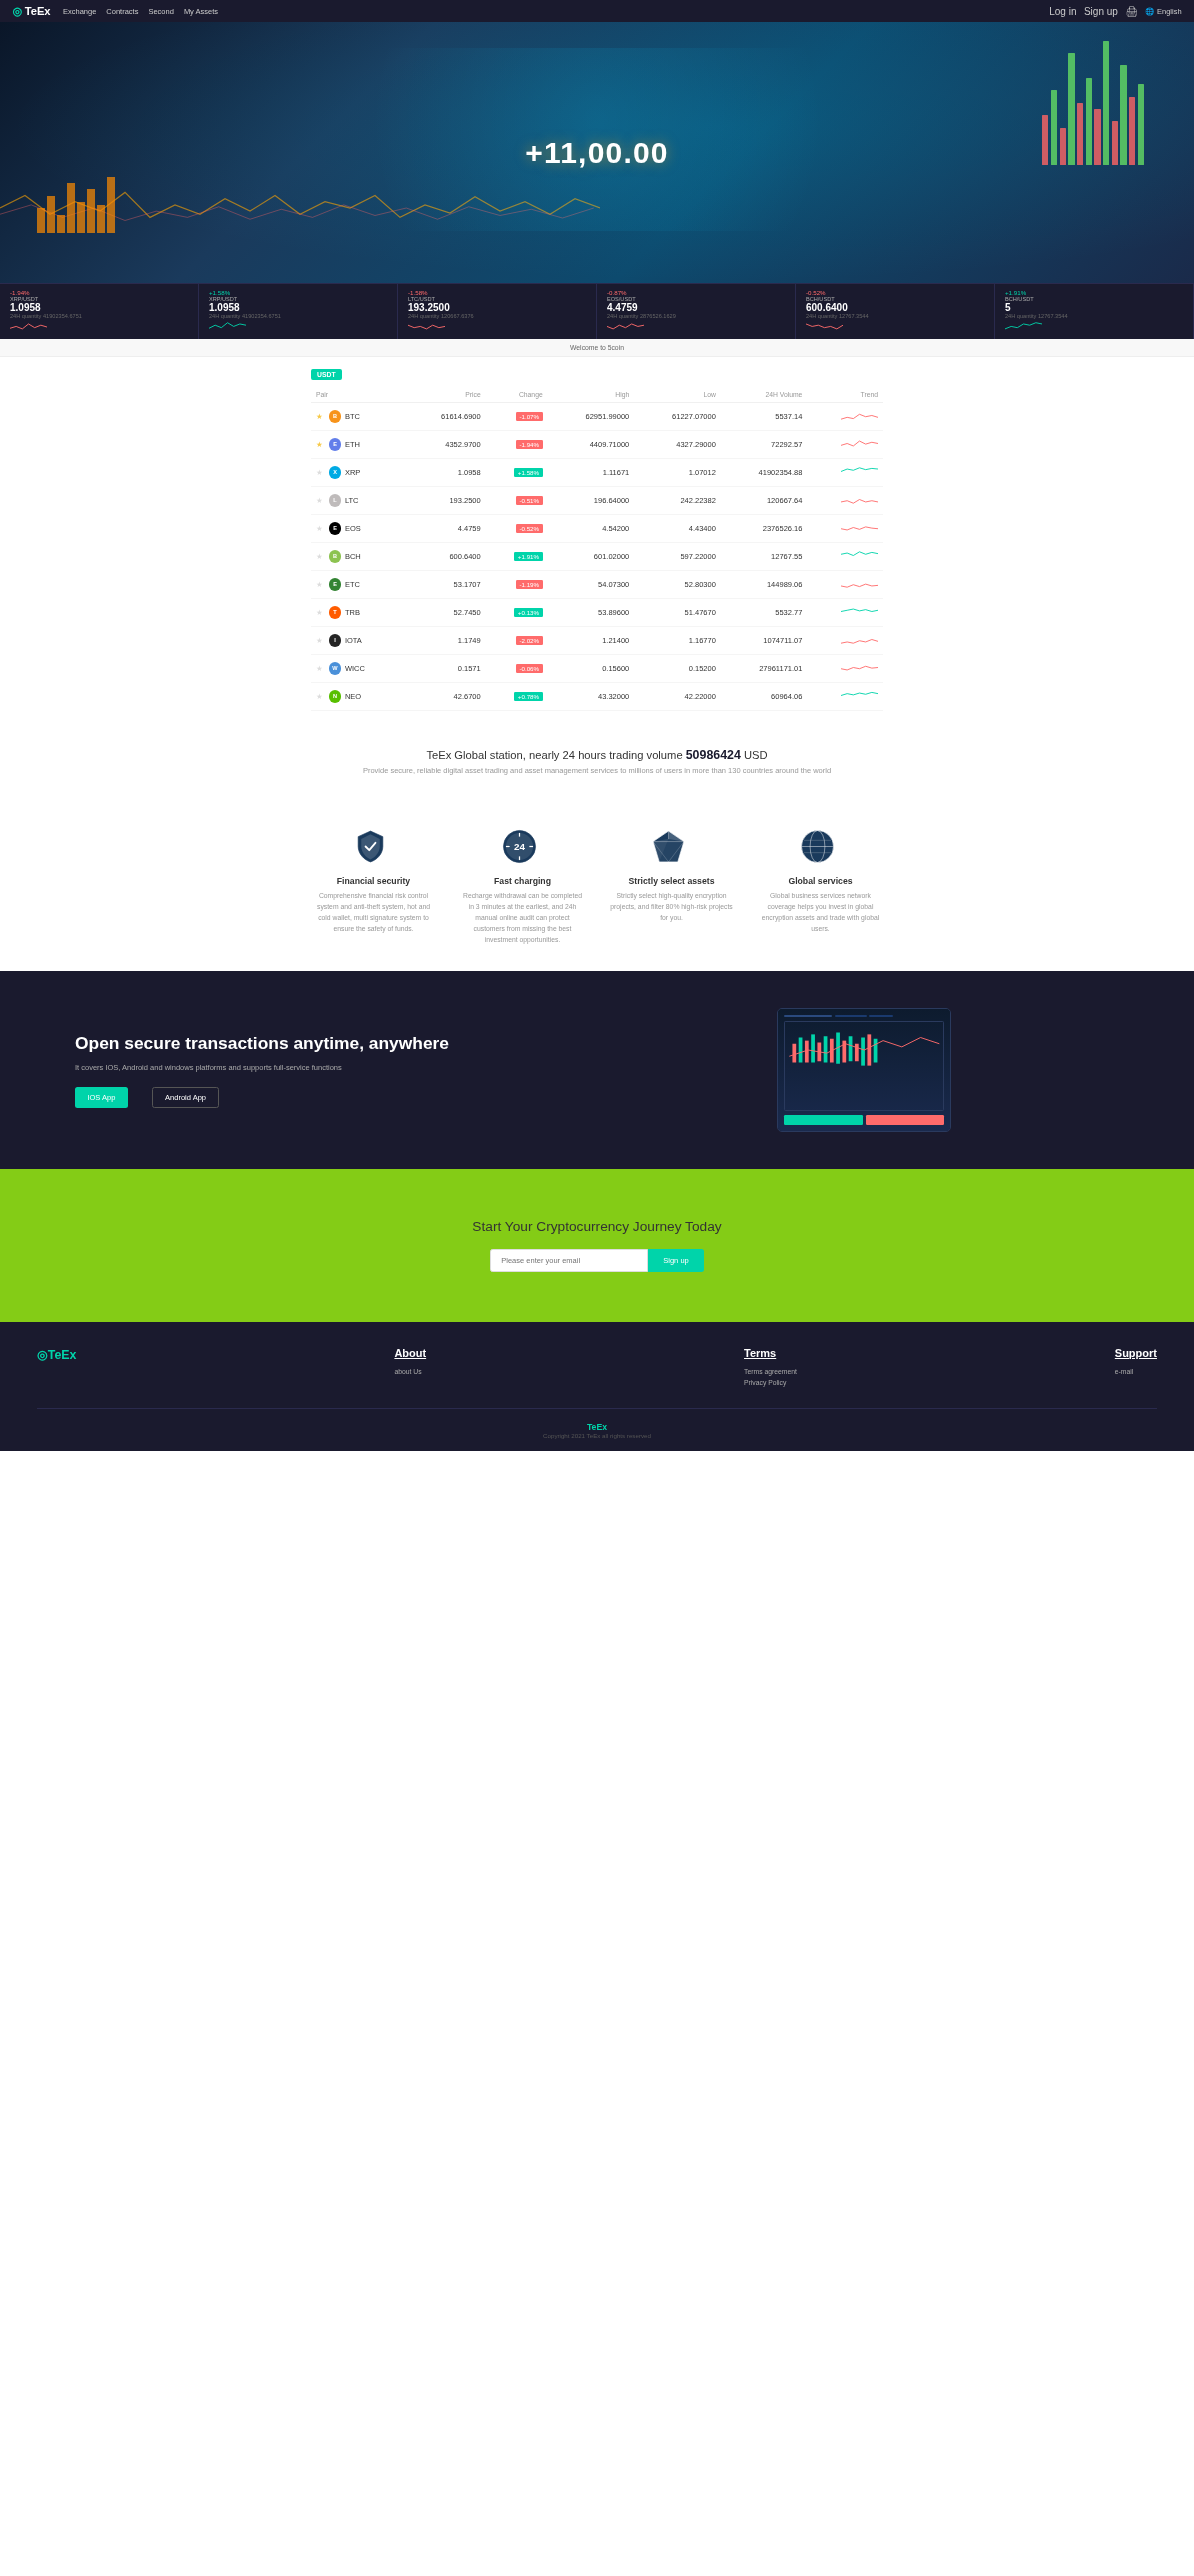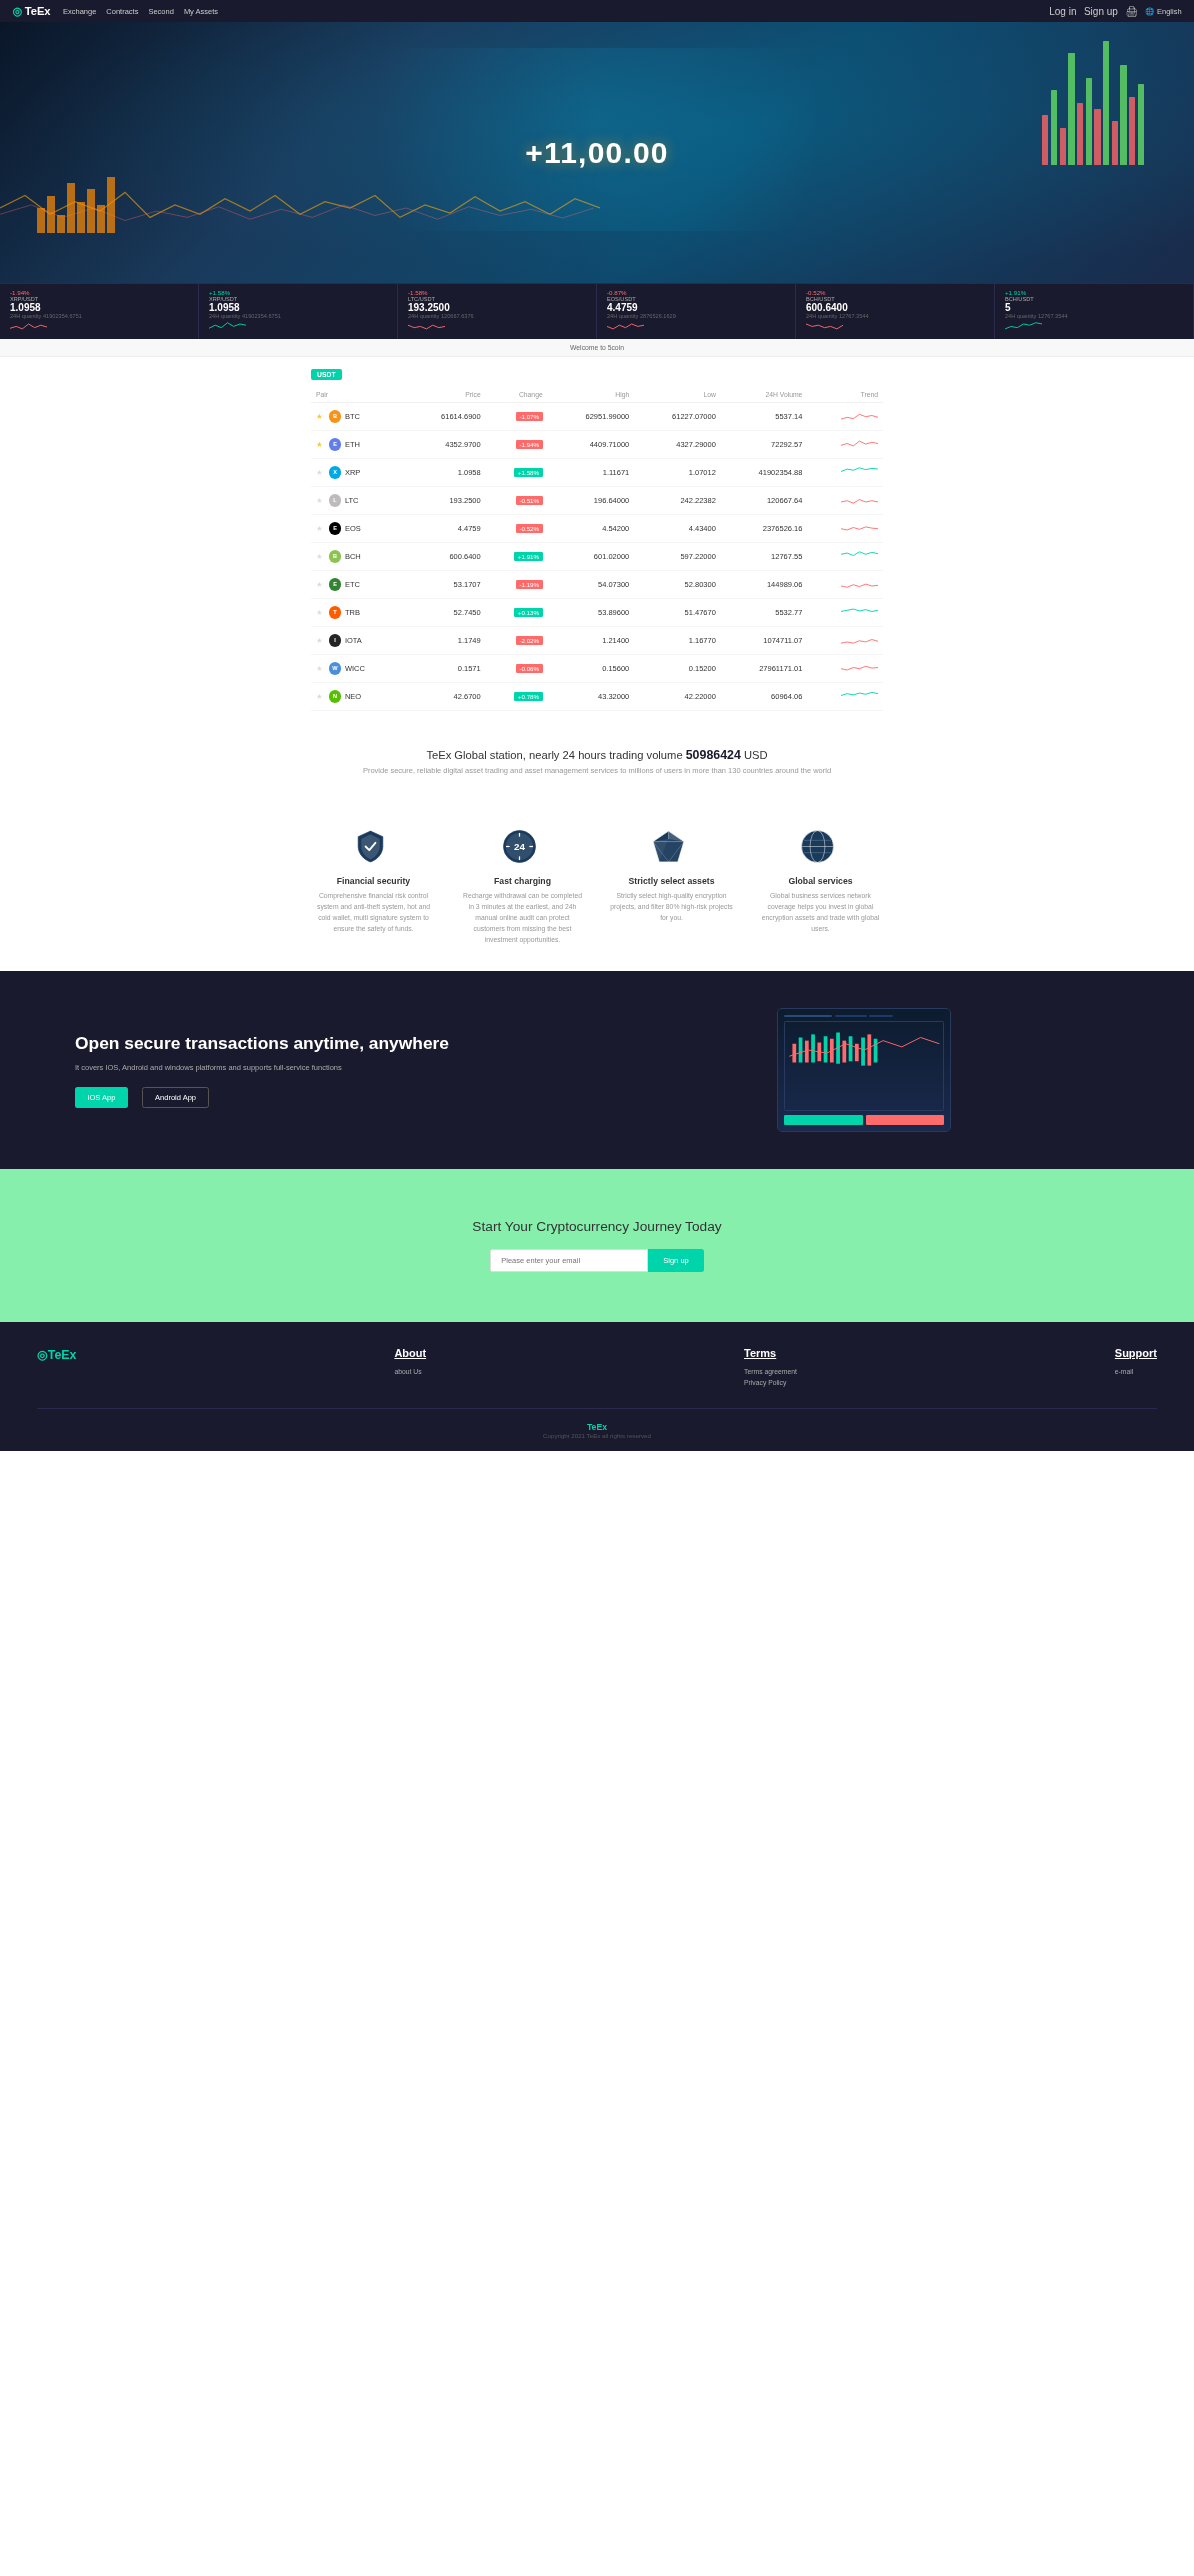--- a/index.html
+++ b/index.html
@@ -163,21 +163,21 @@
       background: #1a1a2e;
       display: flex;
       align-items: center;
       justify-content: space-between;
       padding: 37px 75px;
       gap: 25px;
     }
     .dark-left { flex: 1; }
     .dark-title { font-size: 17.4px; font-weight: bold; color: #fff; line-height: 1.4; margin-bottom: 7.5px; }
     .dark-subtitle { font-size: 7.5px; color: #aaa; margin-bottom: 15px; }
-    .dark-buttons { display: flex; gap: 14px; }
+    .dark-buttons { display: flex; gap: 24px; }
     .btn-ios {
       background: #00d4aa; color: #fff;
       padding: 5px 12.4px; border-radius: 2.5px;
       font-size: 7.5px; border: none; cursor: pointer;
     }
     .btn-android {
       background: transparent; color: #fff;
       padding: 5px 12.4px; border-radius: 2.5px;
       font-size: 7.5px; border: 0.6px solid #555; cursor: pointer;
     }
@@ -194,21 +194,21 @@
       width: 100%; height: 100%;
       background: linear-gradient(180deg, #0d1b2e 0%, #1a2a4e 100%);
       display: flex; flex-direction: column;
       padding: 6.2px;
     }
 
     
     .signup-section {
       padding: 50px 12.4px;
       text-align: center;
-      background: #86efac;
+      background: #84cc16;
     }
     .signup-title { font-size: 13.7px; color: #333; margin-bottom: 15px; }
     .signup-form { display: flex; justify-content: center; gap: 0; }
     .signup-input {
       padding: 6.2px 10px;
       border: 0.6px solid #ddd;
       border-radius: 2.5px 0 0 2.5px;
       font-size: 7.5px;
       width: 158px;
       outline: none;

